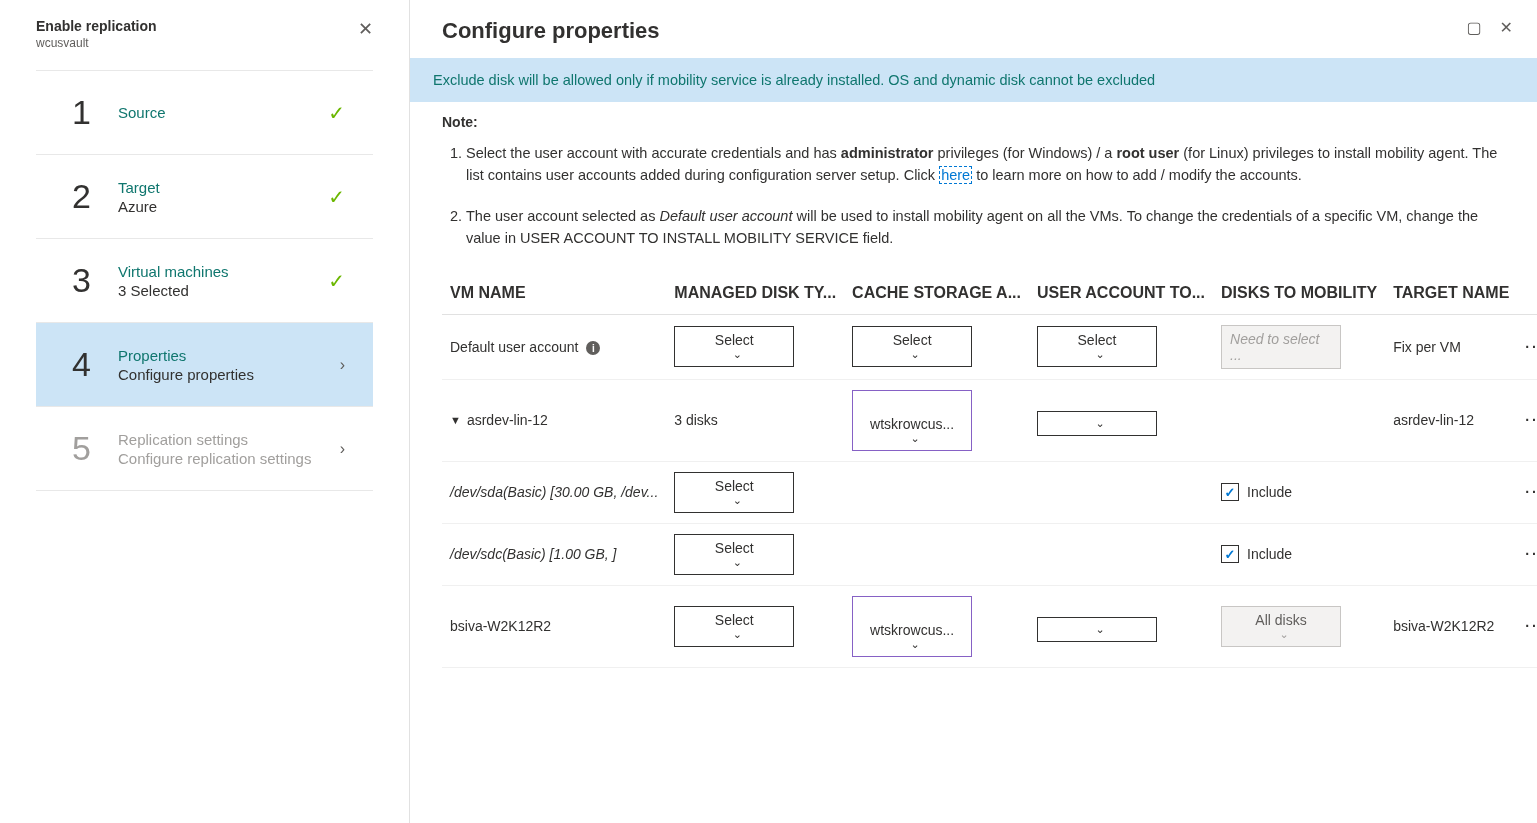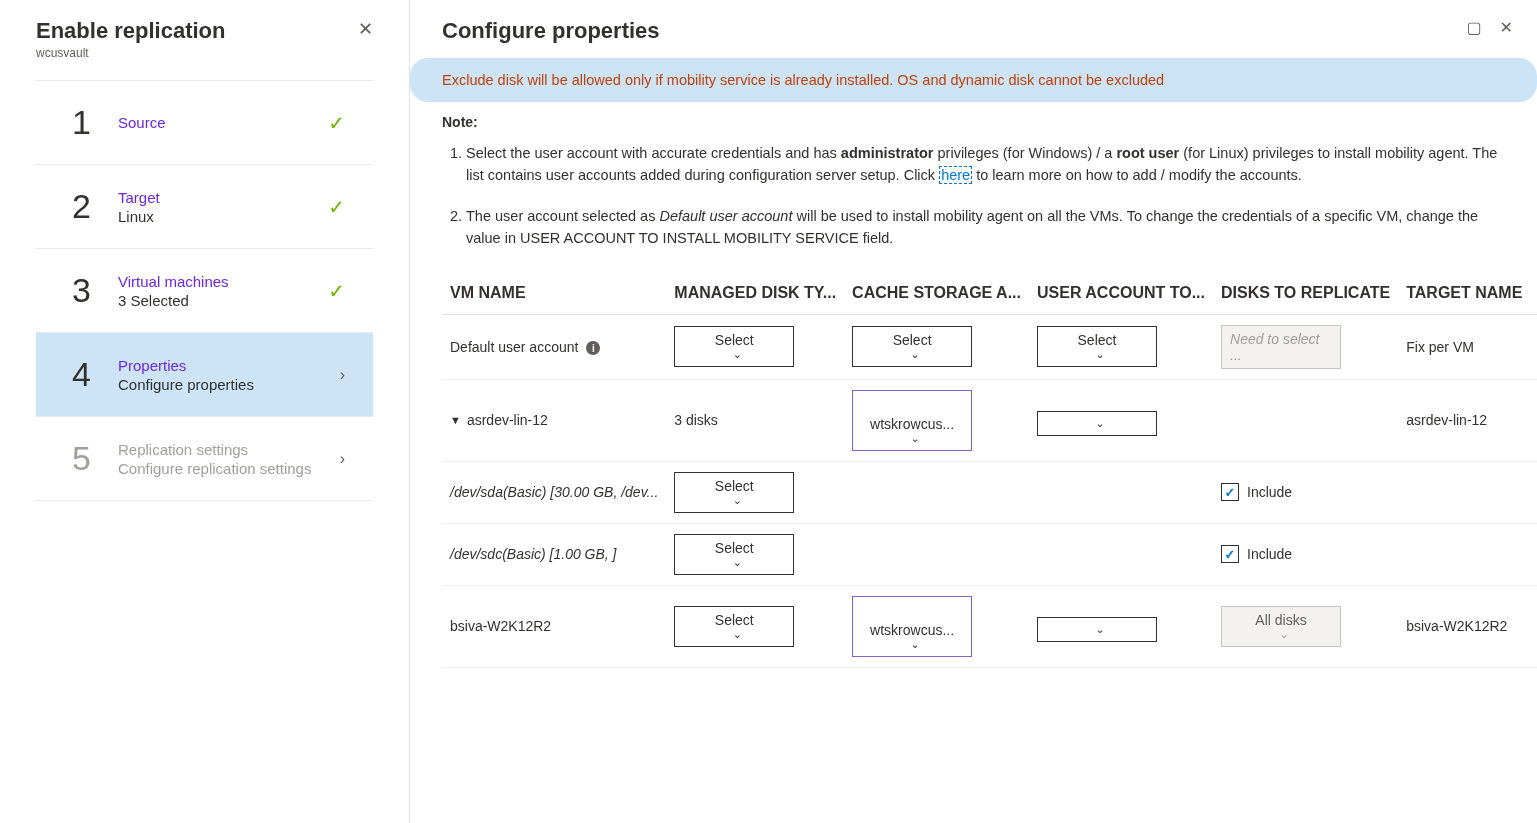--- a/index.html
+++ b/index.html
@@ -23,21 +23,21 @@
   padding: 18px 0;
   flex-shrink: 0;
 }
 .sidebar-header {
   padding: 0 36px 20px 36px;
   display: flex;
   align-items: flex-start;
   justify-content: space-between;
 }
 .sidebar-title {
-  font-size: 22px;
+  font-size: 14px;
   font-weight: 600;
   color: #323130;
 }
 .sidebar-subtitle {
   font-size: 12px;
   color: #605e5c;
   margin-top: 2px;
 }
 .close-x {
   font-size: 18px;
@@ -63,21 +63,21 @@
   font-size: 34px;
   font-weight: 300;
   width: 36px;
   margin-right: 10px;
 }
 .step-text {
   flex: 1;
 }
 .step-title {
   font-size: 15px;
-  color: #6d28d9;
+  color: #0f766e;
 }
 .step-item.disabled .step-title {
   color: #a19f9d;
 }
 .step-sub {
   font-size: 15px;
   color: #323130;
   margin-top: 2px;
 }
 .step-item.disabled .step-sub {
@@ -117,24 +117,23 @@
   gap: 18px;
   align-items: center;
 }
 .main-controls span {
   font-size: 16px;
   color: #605e5c;
   cursor: pointer;
 }
 .banner {
   background: #cce4f6;
-  padding: 14px 32px;
+  padding: 14px 23px;
   font-size: 14.5px;
-  color: #c2410c;
-  border-radius: 18px;
+  color: #0f766e;
 }
 .content {
   padding: 12px 32px;
   overflow-y: auto;
 }
 .note-label {
   font-weight: 600;
   margin-bottom: 12px;
   display: block;
 }
@@ -283,21 +282,21 @@
     <div class="step-text">
         <div class="step-title">Source</div>
       </div>
     <div class="check-icon">✓</div>
   </div>
 
   <div class="step-item">
     <div class="step-num">2</div>
     <div class="step-text">
       <div class="step-title">Target</div>
-      <div class="step-sub">Linux</div>
+      <div class="step-sub">Azure</div>
     </div>
     <div class="check-icon">✓</div>
   </div>
 
   <div class="step-item">
     <div class="step-num">3</div>
     <div class="step-text">
       <div class="step-title">Virtual machines</div>
       <div class="step-sub">3 Selected</div>
     </div>
@@ -355,21 +354,21 @@
         <col style="width:150px">
         <col style="width:140px">
         <col style="width:40px">
       </colgroup>
       <thead>
         <tr>
           <th>VM NAME</th>
           <th>MANAGED DISK TY...</th>
           <th>CACHE STORAGE A...</th>
           <th>USER ACCOUNT TO...</th>
-          <th>DISKS TO REPLICATE</th>
+          <th>DISKS TO MOBILITY</th>
           <th>TARGET NAME</th>
           <th></th>
         </tr>
       </thead>
       <tbody>
 
         <tr>
           <td>
             <span>Default user account</span>
             <span class="info-icon">i</span>

